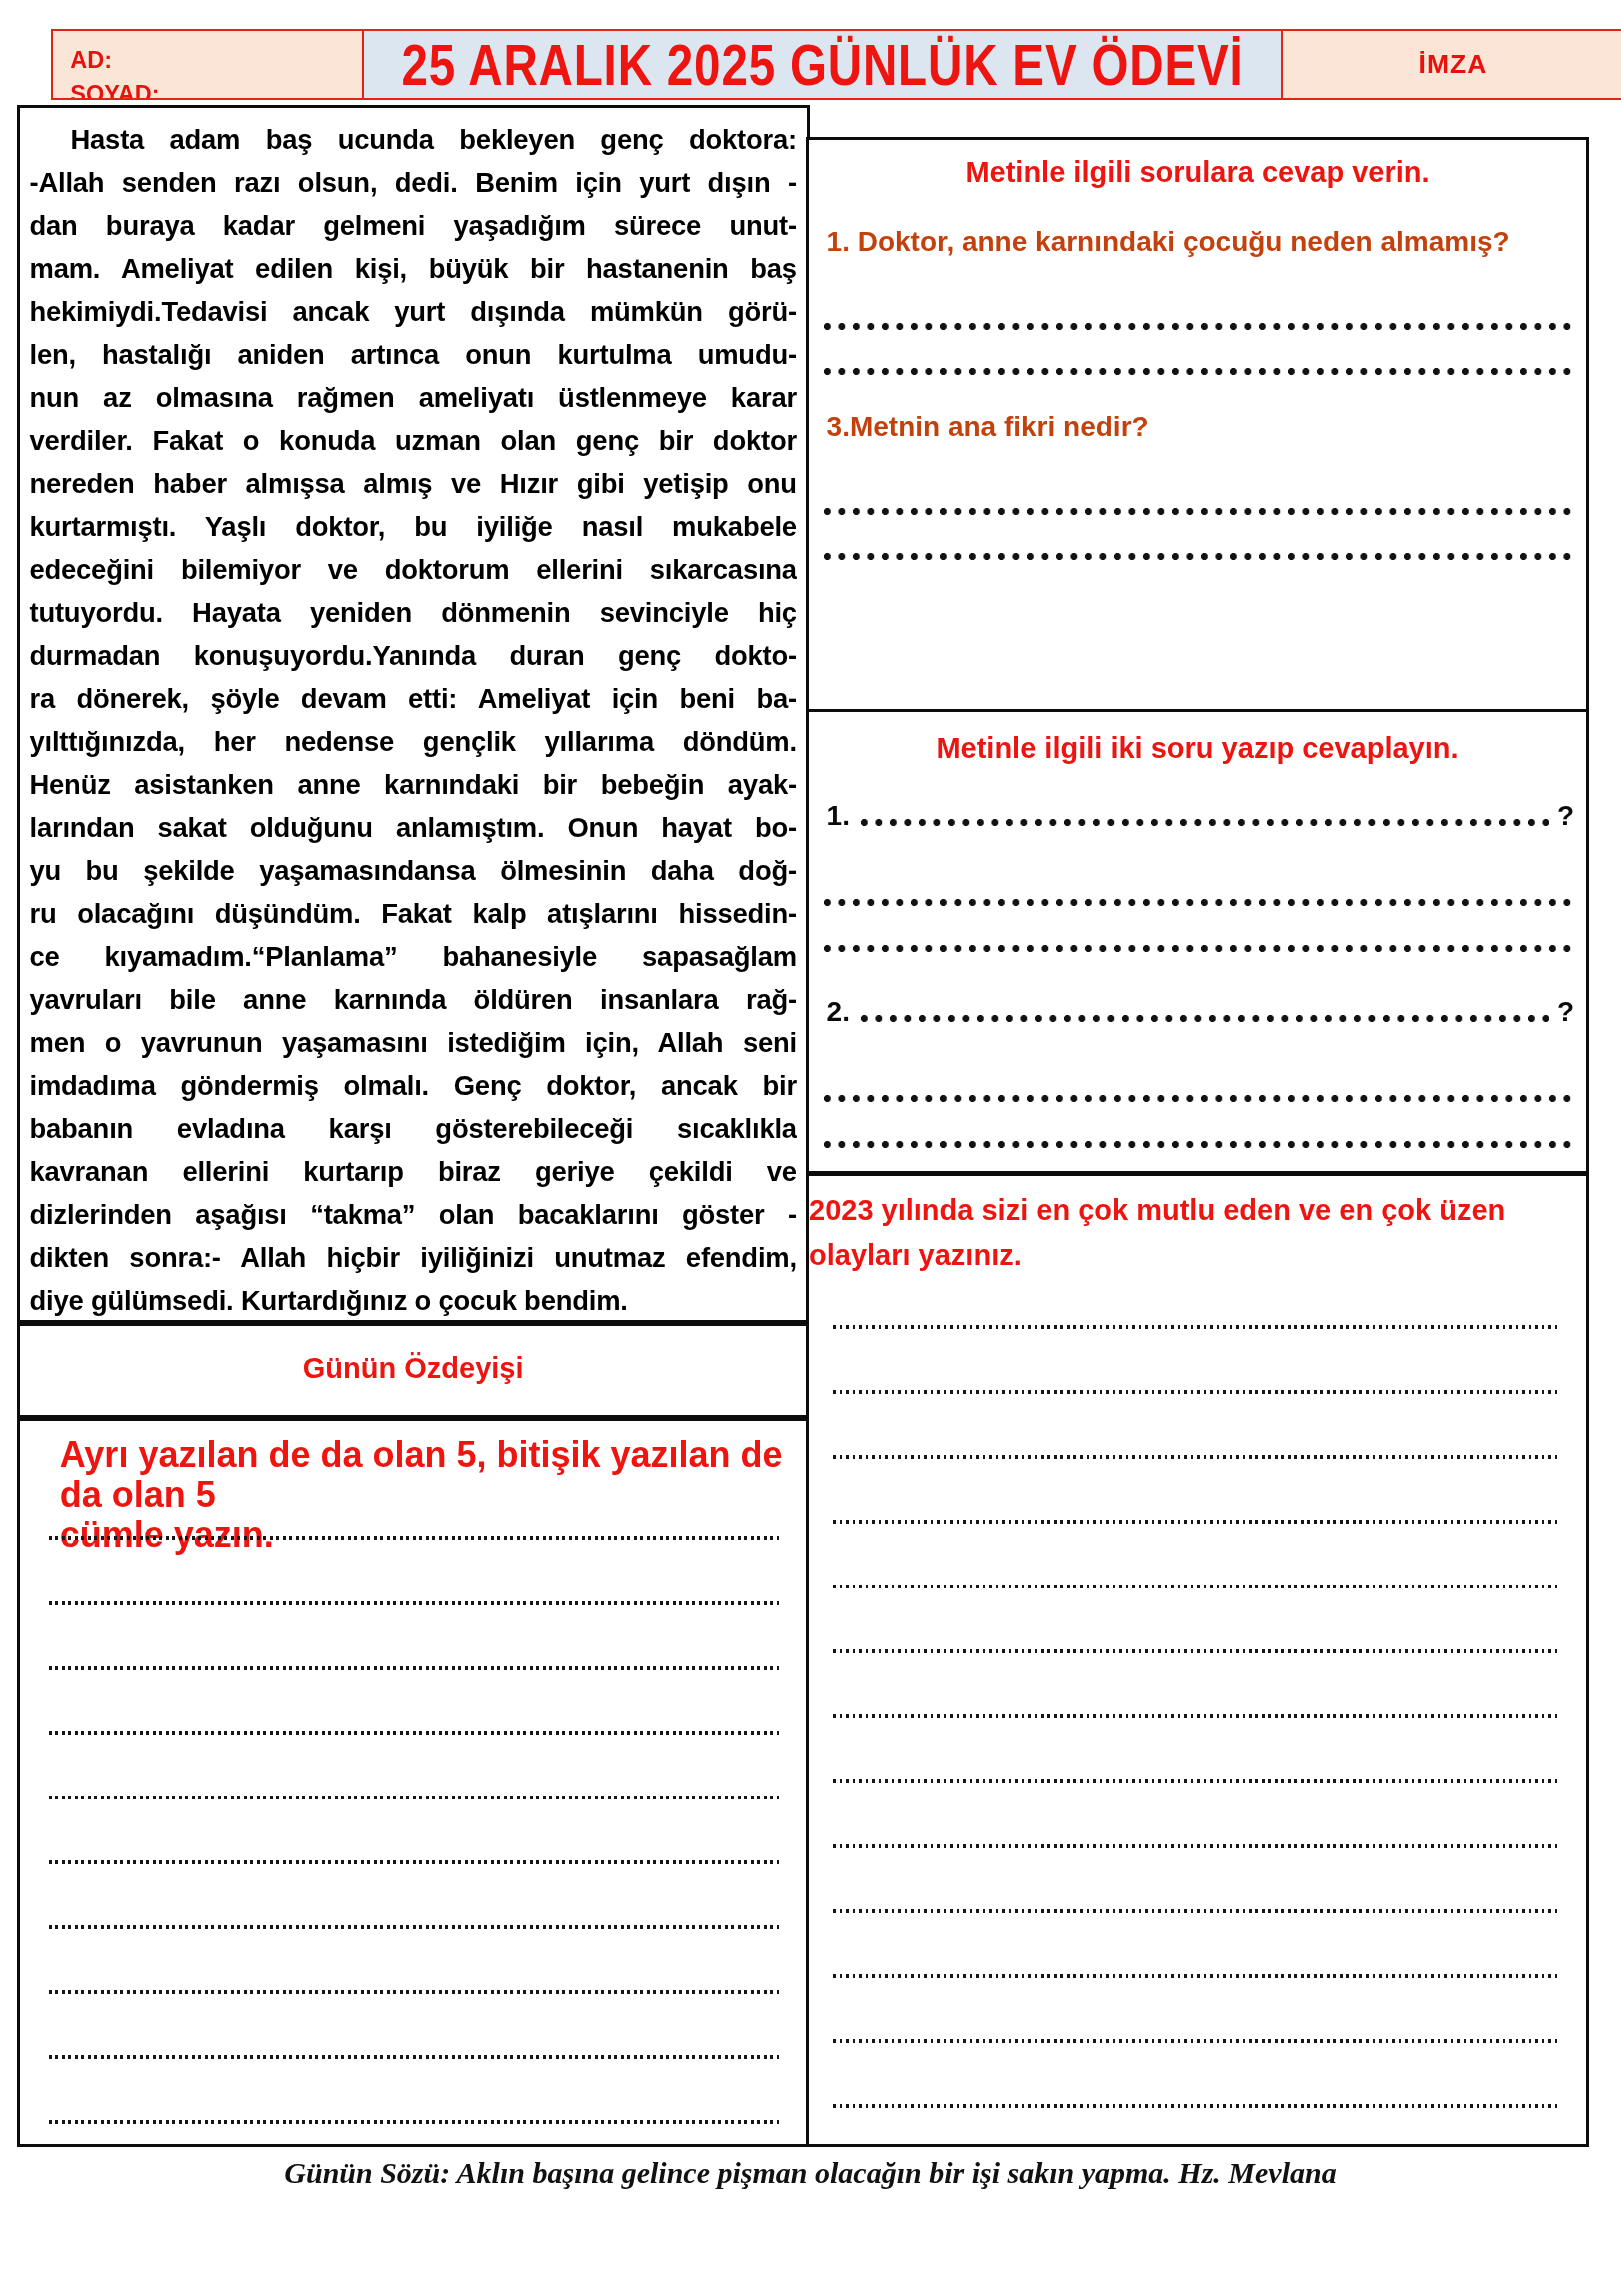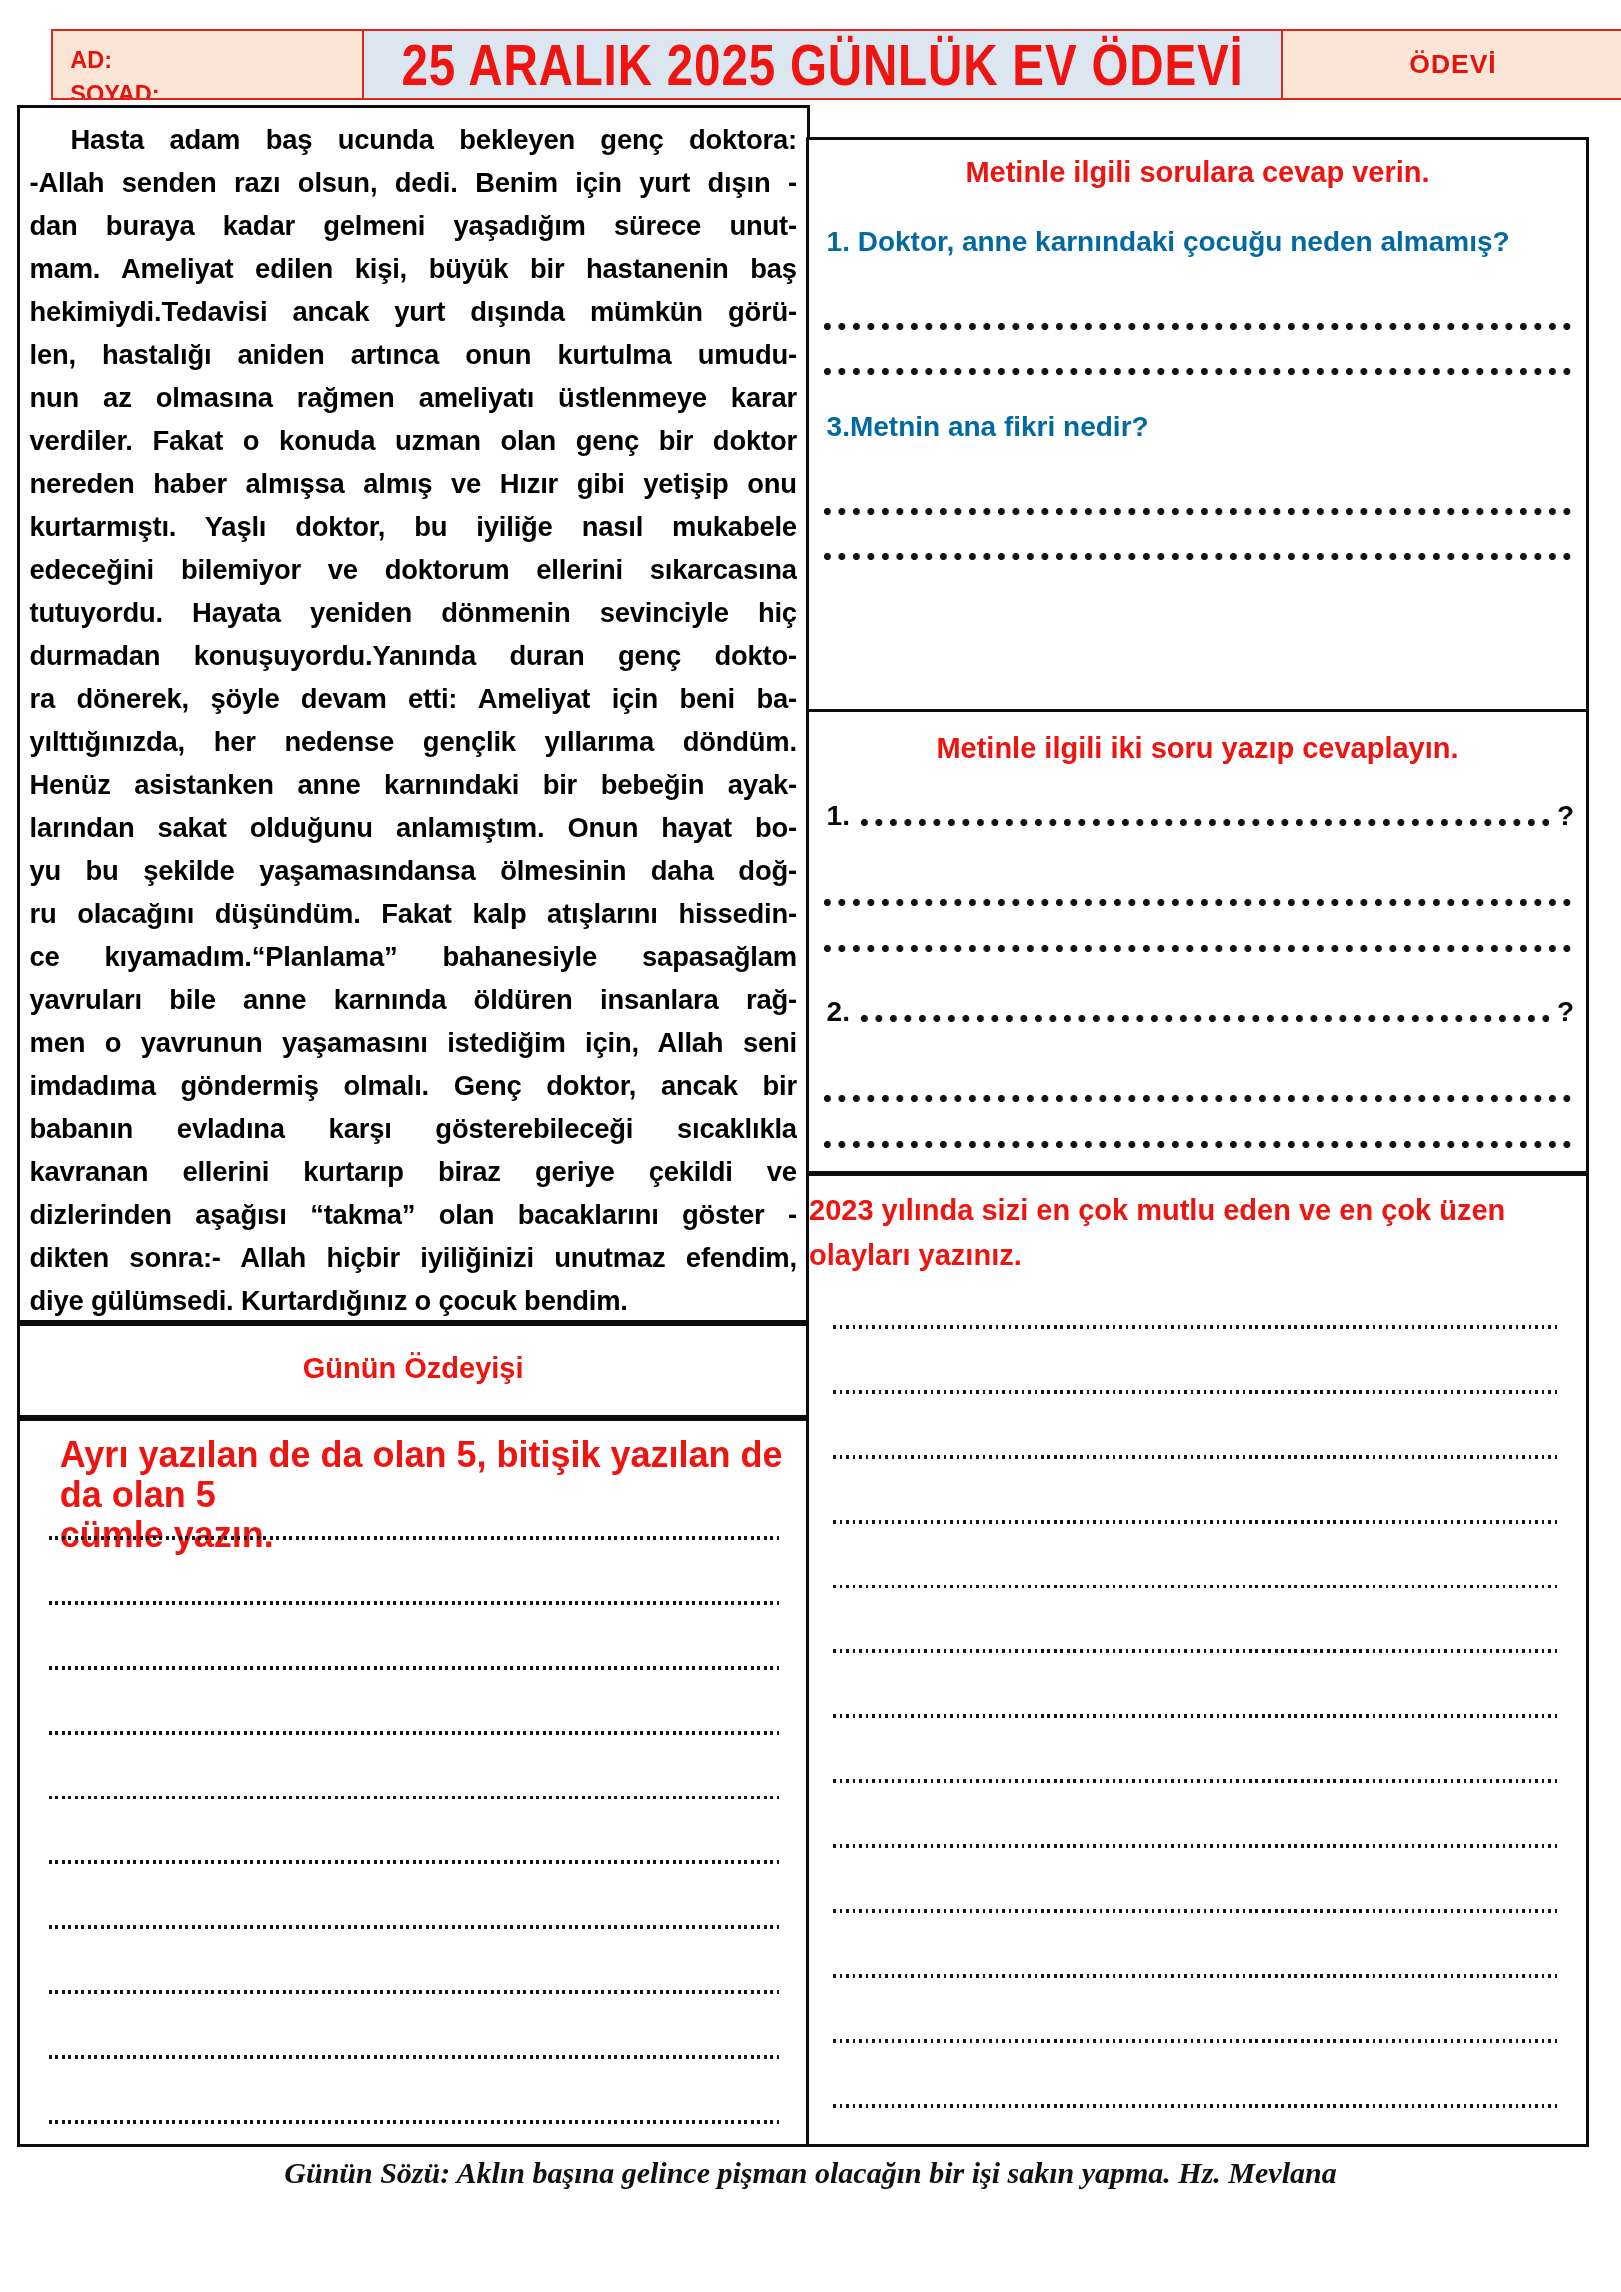--- a/index.html
+++ b/index.html
@@ -42,21 +42,21 @@
              background:repeating-linear-gradient(90deg,#161616 0 2.9px,transparent 2.9px 6.5px);}
 
   
   .rbox1{left:806px;top:105px;width:783px;height:604px;margin-top:32px;}
   .rbox1 .red-heading{margin-top:11.8px;}
   .qa-wrap{position:absolute;left:0;top:0;right:0;bottom:0;}
   .qa-item{position:absolute;left:13.7px;right:11.8px;height:196px;}
   .qa-item:nth-child(1){top:82px;}
   .qa-item:nth-child(2){top:267px;}
   .qa-item:nth-child(3){top:457px;}
-  .q{font-size:28px;font-weight:700;color:#0369a1;line-height:39px;padding-left:3.9px;}
+  .q{font-size:28px;font-weight:700;color:#c2410c;line-height:39px;padding-left:3.9px;}
   .dotline{height:8.8px;background-image:radial-gradient(circle at 4.4px 4.4px,#121212 3.1px,transparent 3.8px);
            background-size:14.5px 8.8px;background-repeat:repeat-x;}
   .qa-item .dl1,.qa-item .dl2{position:absolute;left:0;right:0;}
   .qa-item .dl1{top:100px;}
   .qa-item .dl2{top:145px;}
   .qa-item:nth-child(3) .dl1{top:74px;}
   .qa-item:nth-child(3) .dl2{top:120px;}
 
   .rbox2{left:806px;top:709px;width:783px;height:465px;}
   .rbox2 .red-heading{margin-top:15.7px;}
@@ -86,21 +86,21 @@
 <div class="page">
 
   <div class="hdr-cell hdr-name">
     <div>AD:</div>
     <div>SOYAD:</div>
   </div>
   <div class="hdr-cell hdr-title">
     <div class="title-text">25 ARALIK 2025 GÜNLÜK EV ÖDEVİ</div>
   </div>
   <div class="hdr-cell hdr-imza">
-    <span>ÖDEVİ</span>
+    <span>İMZA</span>
   </div>
 
   <div class="box story-box">
     <div class="story">
 
     <div class="story-line">Hasta adam baş ucunda bekleyen genç doktora:</div>
         <div class="story-line">-Allah senden razı olsun, dedi. Benim için yurt dışın -</div>
         <div class="story-line">dan buraya kadar gelmeni yaşadığım sürece unut-</div>
         <div class="story-line">mam. Ameliyat edilen kişi, büyük bir hastanenin baş</div>
         <div class="story-line">hekimiydi.Tedavisi ancak yurt dışında mümkün görü-</div>

